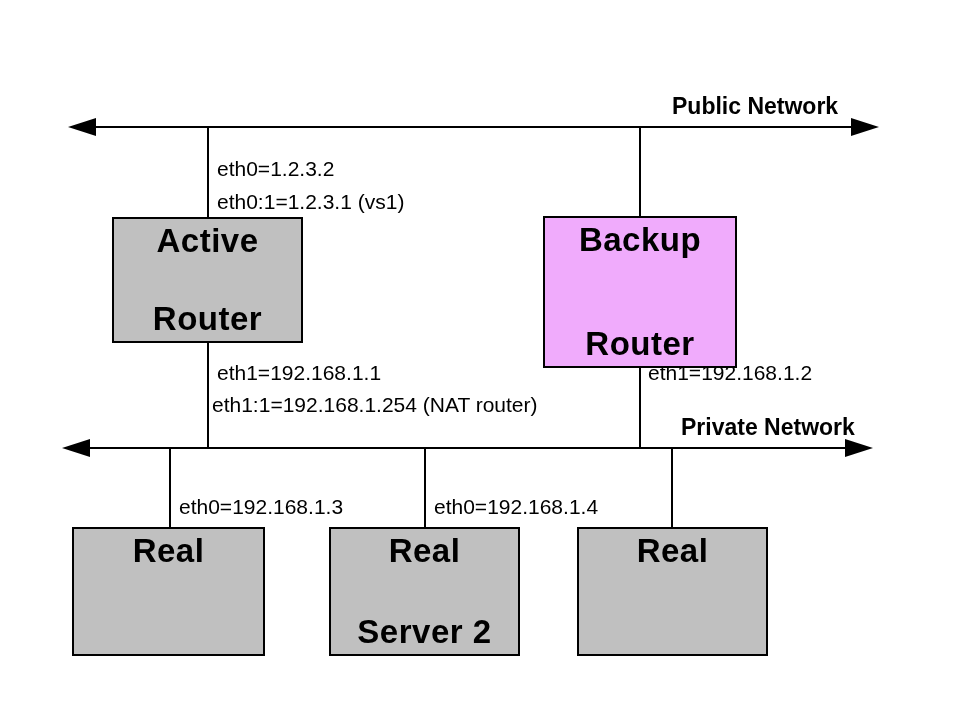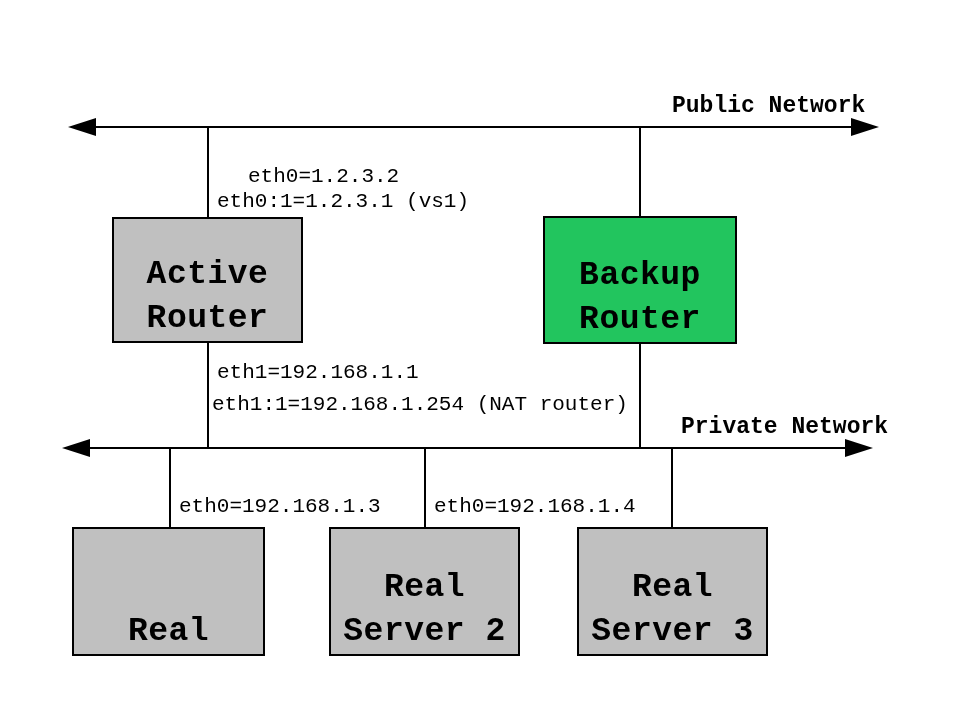--- a/index.html
+++ b/index.html
@@ -2,21 +2,21 @@
 <html><head>
 <meta charset="utf-8">
 <style>
   * { margin: 0; padding: 0; box-sizing: border-box; }
   html, body { background: #ffffff; }
   .canvas {
     position: relative;
     width: 959px;
     height: 719px;
     background: #ffffff;
-    font-family: Liberation Mono, monospace;
+    font-family: Liberation Sans, sans-serif;
     color: #000000;
     overflow: hidden;
   }
   .hline { position: absolute; height: 2px; background: #000000; }
   .vline { position: absolute; width: 2px; background: #000000; }
   .arrow-left {
     position: absolute; width: 0; height: 0;
     border-top: 9px solid transparent;
     border-bottom: 9px solid transparent;
     border-right: 28px solid #000000;
@@ -27,26 +27,27 @@
     border-bottom: 9px solid transparent;
     border-left: 28px solid #000000;
   }
   .node {
     position: absolute;
     background: #c0c0c0;
     border: 2px solid #000000;
     display: flex;
     flex-direction: column;
     align-items: center;
-    justify-content: flex-end;
+    justify-content: space-between;
     text-align: center;
     font-weight: bold;
     font-size: 33px;
     line-height: 44px;
     letter-spacing: 0.5px;
+    gap: 32px;
   }
   .iface {
     position: absolute;
     font-size: 21px;
     line-height: 24px;
     white-space: nowrap;
   }
   .netlabel {
     position: absolute;
     font-size: 23px;
@@ -73,46 +74,46 @@
   <div class="arrow-right" style="left:845px; top:439px;"></div>
 
   <div class="vline" style="left: 207px; top: 127px; height: 90px; background: rgb(0, 0, 0);"></div>
   <div class="vline" style="left: 639px; top: 127px; height: 89px; background: rgb(0, 0, 0);"></div>
   <div class="vline" style="left: 207px; top: 343px; height: 105px; background: rgb(0, 0, 0);"></div>
   <div class="vline" style="left: 639px; top: 344px; height: 104px; background: rgb(0, 0, 0);"></div>
   <div class="vline" style="left: 169px; top: 448px; height: 79px; background: rgb(0, 0, 0);"></div>
   <div class="vline" style="left: 424px; top: 448px; height: 79px; background: rgb(0, 0, 0);"></div>
   <div class="vline" style="left: 671px; top: 448px; height: 79px; background: rgb(0, 0, 0);"></div>
 
-  <div class="iface" style="left:217px; top:165px;margin-left:31px;">eth0=1.2.3.2</div>
+  <div class="iface" style="left:217px; top:157px;">eth0=1.2.3.2</div>
   <div class="iface" style="left:217px; top:190px;">eth0:1=1.2.3.1 (vs1)</div>
 
   <div class="iface" style="left:217px; top:361px;">eth1=192.168.1.1</div>
   <div class="iface" style="left:212px; top:393px;">eth1:1=192.168.1.254 (NAT router)</div>
+  <div class="iface" style="left:648px; top:361px;">eth1=192.168.1.2</div>
 
   <div class="iface" style="left:179px; top:495px;">eth0=192.168.1.3</div>
   <div class="iface" style="left:434px; top:495px;">eth0=192.168.1.4</div>
 
   <div class="node" style="left: 112px; top: 217px; width: 191px; height: 126px; background: rgb(192, 192, 192); border-color: rgb(0, 0, 0);">
     <span>Active</span>
     <span>Router</span>
   </div>
 
-  <div class="node" style="left: 543px; top: 216px; width: 194px; height: 128px; background: #22c55e; border-color: rgb(0, 0, 0);">
+  <div class="node" style="left: 543px; top: 216px; width: 194px; height: 152px; background: #f0abfc; border-color: rgb(0, 0, 0);">
     <span>Backup</span>
     <span>Router</span>
   </div>
 
   <div class="node" style="left: 72px; top: 527px; width: 193px; height: 129px; background: rgb(192, 192, 192); border-color: rgb(0, 0, 0);">
     <span>Real</span>
   </div>
 
   <div class="node" style="left: 329px; top: 527px; width: 191px; height: 129px; background: rgb(192, 192, 192); border-color: rgb(0, 0, 0);">
     <span>Real</span>
     <span>Server 2</span>
   </div>
 
   <div class="node" style="left: 577px; top: 527px; width: 191px; height: 129px; background: rgb(192, 192, 192); border-color: rgb(0, 0, 0);">
     <span>Real</span>
-    <span>Server 3</span>
   </div>
 
 </div>
 
 </body></html>

